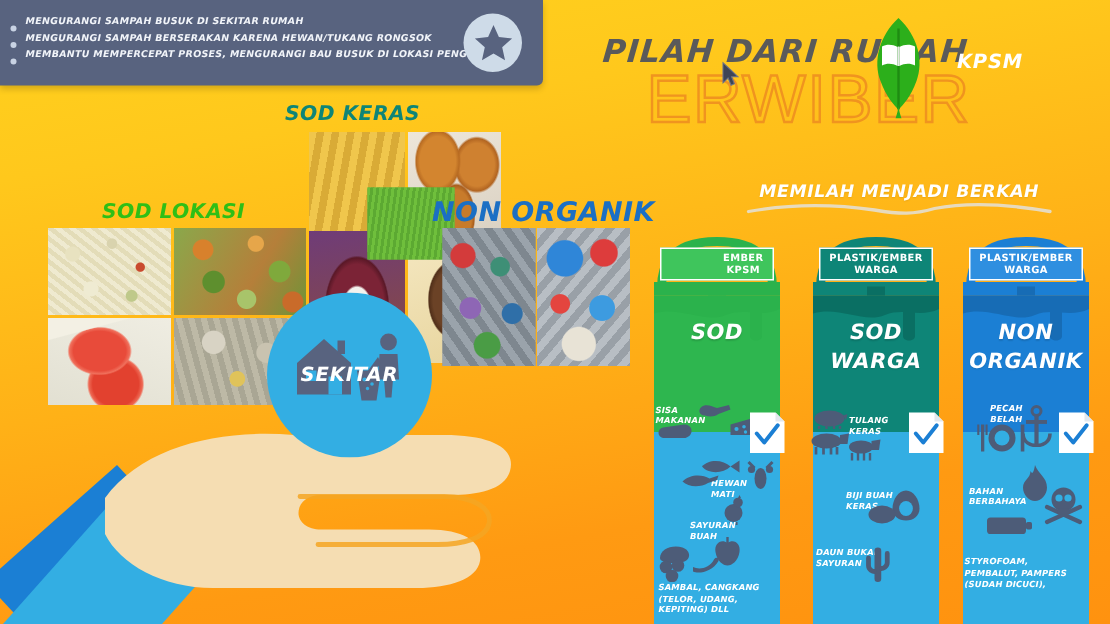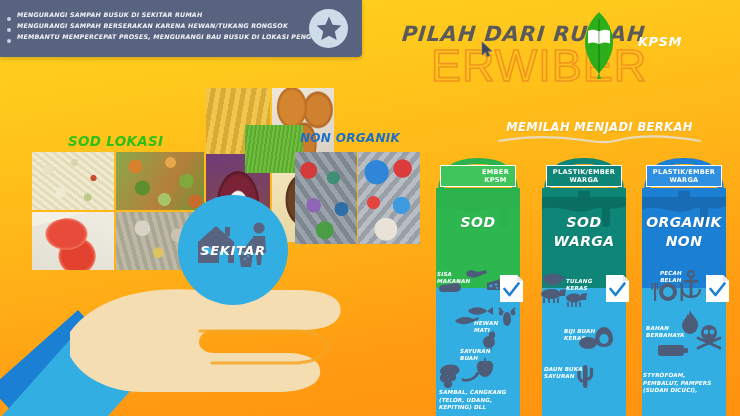--- a/index.html
+++ b/index.html
@@ -115,22 +115,22 @@
   }
   #label-sod-lembut {
     left: 68px; top: 133px;
     font-size: 13.5px; color: #2FBF16;
   }
   #label-sod-keras {
     left: 190px; top: 68px;
     font-size: 13.5px; color: #0E8577;
   }
   #label-non-organik {
-    left: 300px; top: 131px;
-    font-size: 12px; color: #1B6FC4;
+    left: 288px; top: 131px;
+    font-size: 18px; color: #1B6FC4;
   }
 
   
   #collage { position: absolute; left: 0; top: 0; width: 420px; height: 290px; z-index: 10; }
   .photo { position: absolute; overflow: hidden; }
 
   
   #hand-layer { position: absolute; left: 0; top: 200px; width: 420px; height: 216px; z-index: 12; }
   #sampahku-circle {
     position: absolute; left: 178px; top: 195px;
@@ -344,20 +344,21 @@
       <g fill="#33AEE3">
         <circle cx="65" cy="58" r="1.4"></circle>
         <circle cx="70" cy="61" r="1.2"></circle>
         <circle cx="67" cy="64" r="1.1"></circle>
       </g>
     </svg>
   </div>
   <div id="sampahku-text">SEKITAR</div>
 
   <div class="cat-label" id="label-sod-lembut">SOD LOKASI</div>
+  <div class="cat-label" id="label-sod-keras">SOD KERAS</div>
   <div class="cat-label" id="label-non-organik">NON ORGANIK</div>
 
   <div id="header-banner">
     <div id="header-bullets">
       <div class="bullet-row">
         <span class="bullet-dot"></span>
         <span class="bullet-text">MENGURANGI SAMPAH BUSUK DI SEKITAR RUMAH</span>
       </div>
       <div class="bullet-row">
         <span class="bullet-dot"></span>
@@ -608,22 +609,22 @@
       <rect x="6" y="39" width="84" height="91" fill="#1B7FD4"></rect>
       <path d="M6 39 L90 39 L90 48 C 78 54, 66 47, 54 52 C 40 58, 24 46, 6 51 Z" fill="#176CB5"></path>
       <path d="M64 48 L72 48 L72 66 C72 70, 64 70, 64 66 Z" fill="#176CB5"></path>
       <path d="M42 39 L54 39 L54 33 L42 33 Z" fill="#176CB5"></path>
     </svg>
     <div class="bin-tag" style="background:#2F8FE0;border:1.4px solid #FFFFFF;flex-direction:column;">
       <span>PLASTIK/EMBER</span>
       <span>WARGA</span>
     </div>
     <div class="bin-title">
+      <div>NON</div>
       <div>ORGANIK</div>
-      <div>NON</div>
     </div>
 
     <div class="bin-items">
       <div class="item-label" style="left:24px;top:0px;text-align:center;">PECAH
 BELAH</div>
       <div class="icon-g" style="left:44px;top:0px;">
         <svg width="22" height="28" viewBox="0 0 22 28" xmlns="http://www.w3.org/2000/svg">
           <circle cx="11" cy="4" r="3" fill="none" stroke="#4D5C78" stroke-width="2"></circle>
           <rect x="9.6" y="7" width="2.8" height="19" fill="#4D5C78"></rect>
           <rect x="4" y="10" width="14" height="2.6" fill="#4D5C78"></rect>

